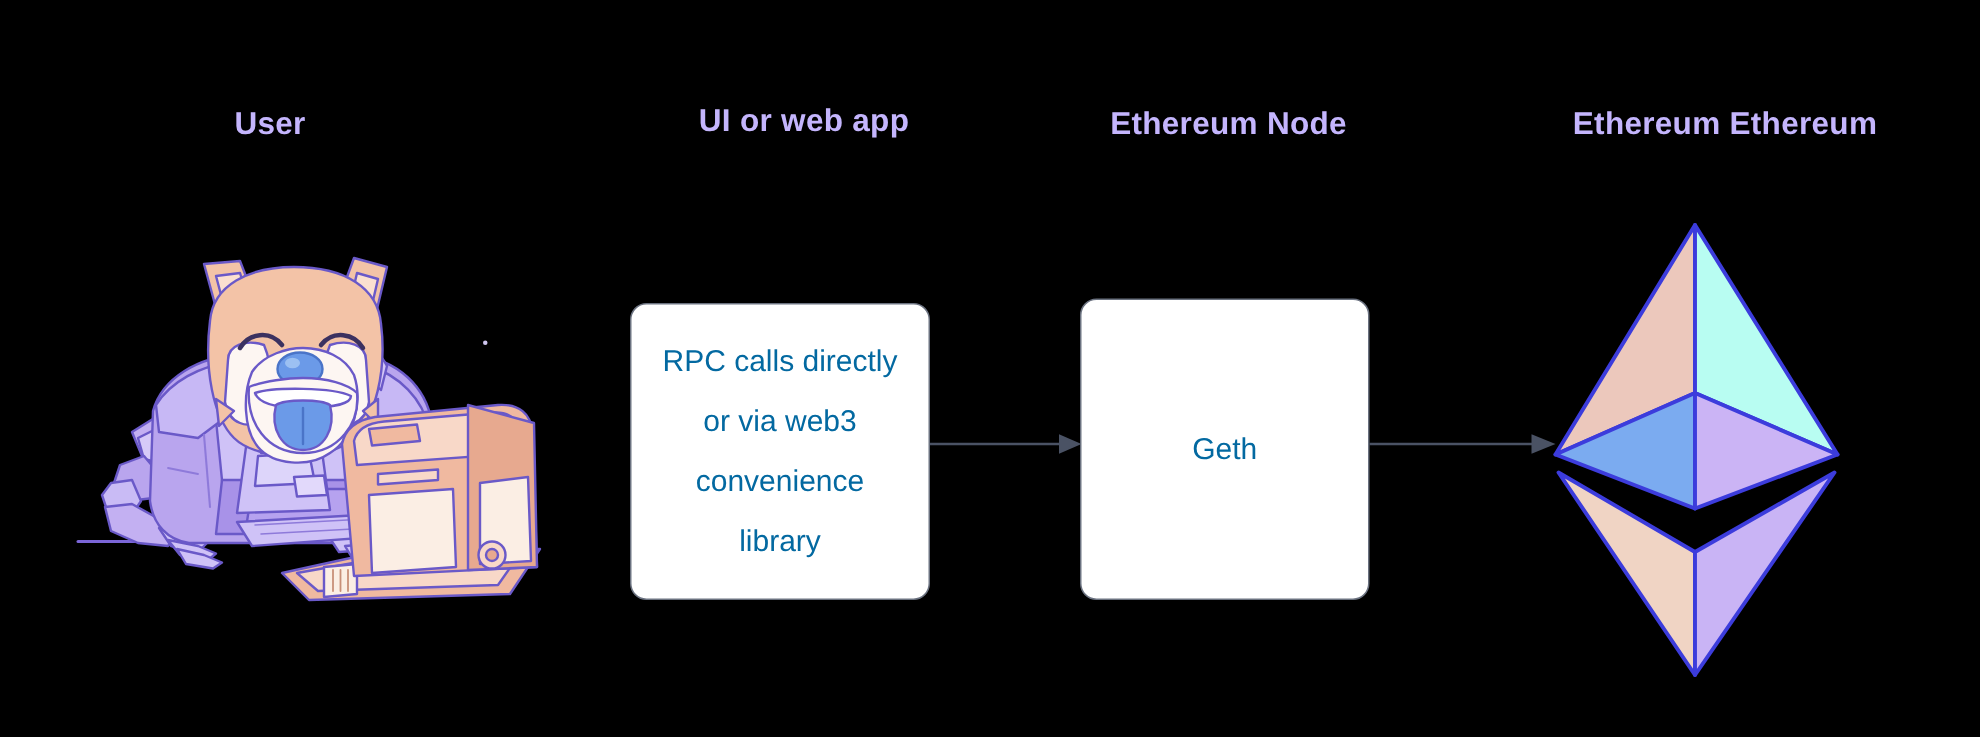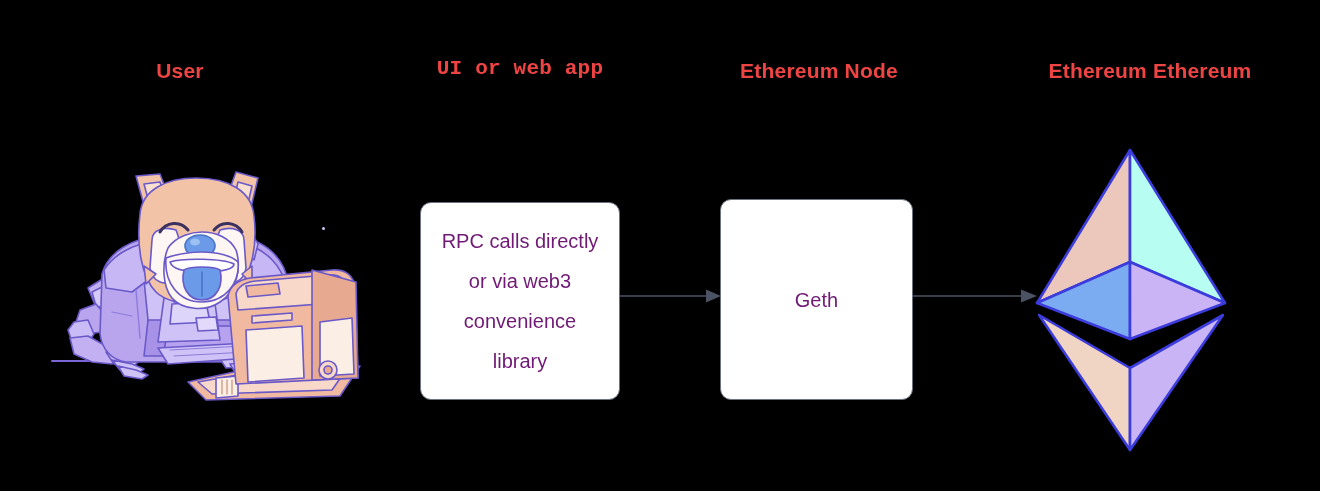--- a/index.html
+++ b/index.html
@@ -18,48 +18,49 @@
     height: 491px;
     background: #000000;
     overflow: hidden;
   }
 
   
   .col-title {
     position: absolute;
     font-size: 21px;
     font-weight: bold;
-    color: #ef4444;
+    color: #c4b5fd;
     letter-spacing: .2px;
     white-space: nowrap;
     text-align: center;
     transform: translateX(-50%);
     line-height: 1;
+    margin-top: 12px;
   }
   #title-user      { left: 180px;  top: 60px; }
-  #title-ui        { left: 520px;  top: 58px; font-family: Liberation Mono, monospace; }
+  #title-ui        { left: 536px;  top: 58px; }
   #title-node      { left: 819px;  top: 60px; }
   #title-network   { left: 1150px; top: 60px; }
 
   
   .node-box {
     position: absolute;
     background: #ffffff;
     border: 1px solid #6b7280;
     border-radius: 11px;
     box-sizing: border-box;
     display: flex;
     align-items: center;
     justify-content: center;
     text-align: center;
   }
   .node-box .node-label {
     font-size: 20px;
     line-height: 40px;
-    color: #701a75;
+    color: #0369a1;
     padding: 0 6px;
     white-space: pre-line;
   }
   #box-webapp { left: 420px; top: 202px; width: 200px; height: 198px; }
   #box-geth   { left: 720px; top: 199px; width: 193px; height: 201px; text-align: center; }
 
   
   .arrow-svg {
     position: absolute;
     overflow: visible;

